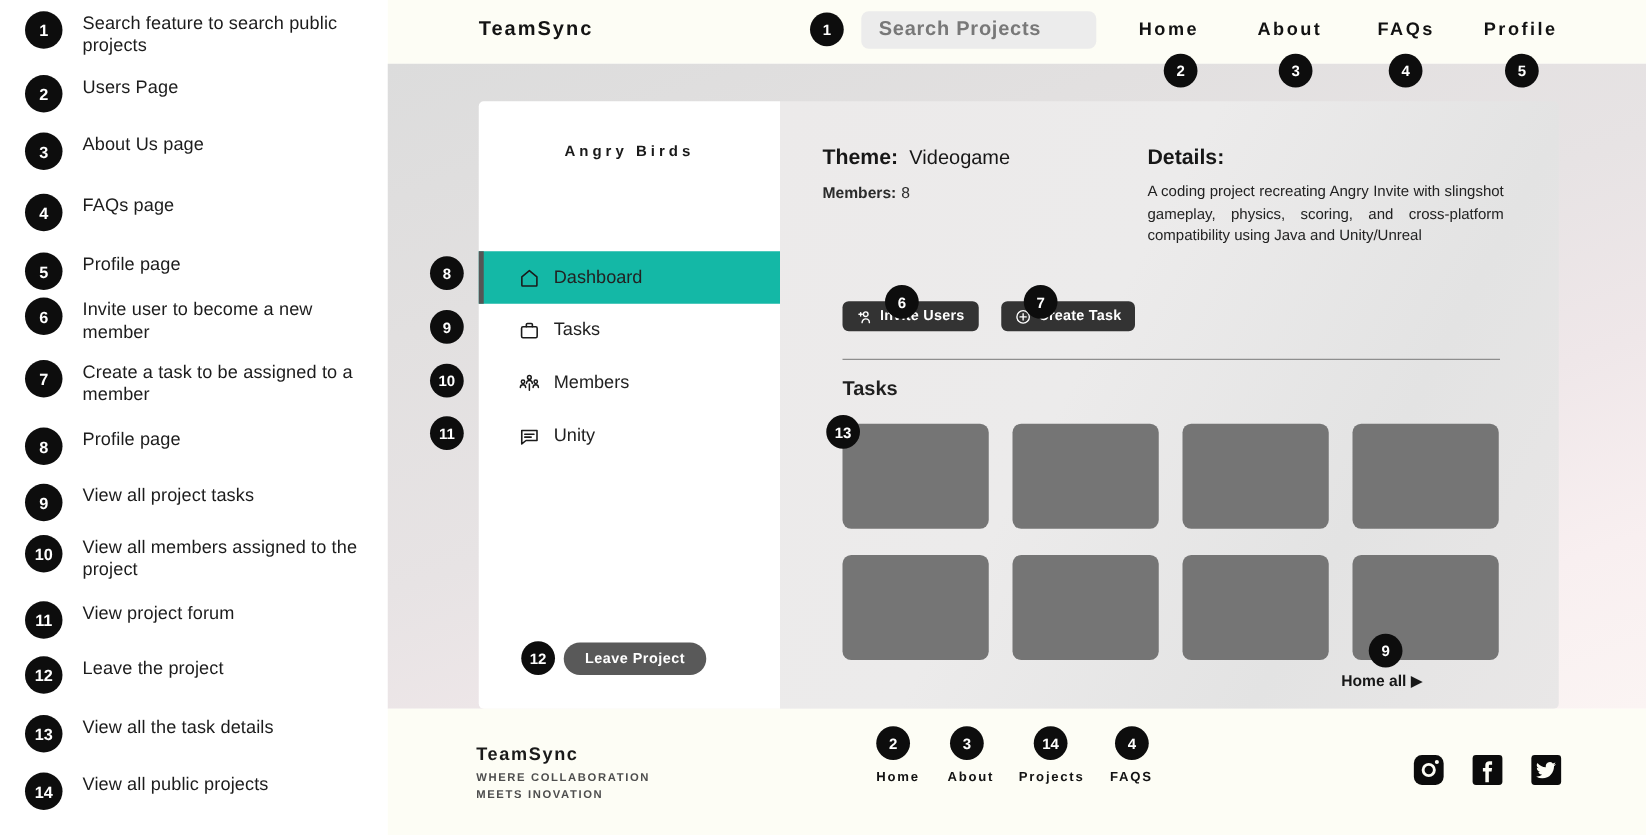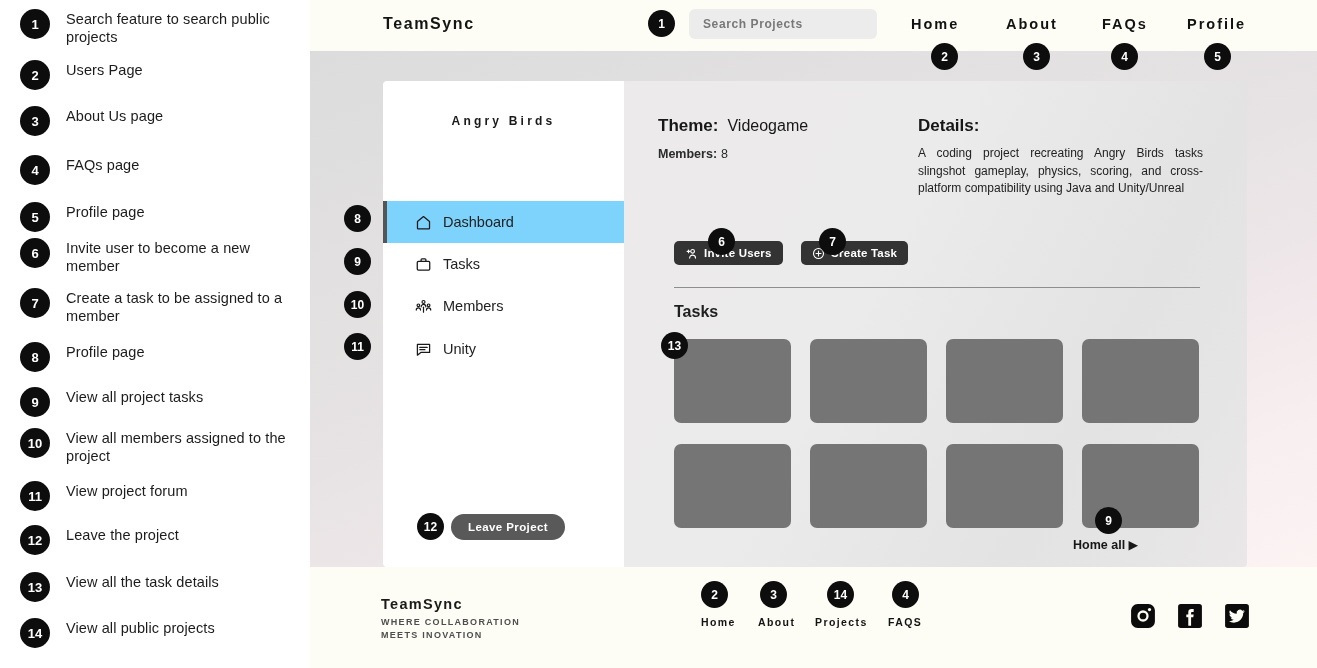--- a/index.html
+++ b/index.html
@@ -63,21 +63,21 @@
     position: absolute; left: 73px; top: 15px;
     font-size: 16px; font-weight: 700; letter-spacing: 1.6px;
     color: #141414;
   }
   #search-box {
     position: absolute; left: 379px; top: 9px;
     width: 188px; height: 30px;
     background: #ececec;
     border: none; border-radius: 6px;
     font-family: "Liberation Sans", sans-serif;
-    font-size: 12px; font-weight: 700; letter-spacing: 0.6px;
+    font-size: 16px; font-weight: 700; letter-spacing: 0.6px;
     color: #6d6d6d;
     padding: 0 14px;
   }
   #search-box::placeholder { color: #787878; opacity: 1; }
   .navlink {
     position: absolute; top: 16px;
     font-size: 14.5px; font-weight: 700; letter-spacing: 2px;
     color: #121212; white-space: nowrap; cursor: pointer;
   }
 
@@ -109,21 +109,21 @@
     color: #1a1a1a;
   }
   .side-item {
     position: absolute; left: 0; width: 241px; height: 42px;
     display: flex; align-items: center;
     padding-left: 32px;
     font-size: 14.5px; color: #222222;
     cursor: pointer;
   }
   .side-item.active {
-    background: #7dd3fc;
+    background: #14b8a6;
     border-left: 4px solid #555555;
     padding-left: 28px;
   }
   .side-icon {
     width: 17px; height: 17px;
     margin-right: 11px;
     display: inline-flex; align-items: center; justify-content: center;
     color: #1a1a1a;
   }
   .side-icon svg { display: block; }
@@ -362,21 +362,21 @@
         <div id="panel-main">
           <div id="theme-line">
             <span>Theme:</span><span class="val">Videogame</span>
           </div>
           <div class="meta-line">
             <span>Members:</span><span class="val">8</span>
           </div>
 
           <div id="details-block">
             <div id="details-head">Details:</div>
-            <div id="details-text">A coding project recreating Angry Birds tasks slingshot gameplay, physics, scoring, and cross-platform compatibility using Java and Unity/Unreal</div>
+            <div id="details-text">A coding project recreating Angry Invite with slingshot gameplay, physics, scoring, and cross-platform compatibility using Java and Unity/Unreal</div>
           </div>
 
           <div id="action-row">
             <button class="action-btn">
               <span>
                 <svg width="13" height="13" viewBox="0 0 24 24" fill="none" stroke="currentColor" stroke-width="2.1" stroke-linecap="round" stroke-linejoin="round">
                   <circle cx="14" cy="8" r="3.4"></circle>
                   <path d="M8.6 20.5c0-3.2 2.4-5.6 5.4-5.6s5.4 2.4 5.4 5.6"></path>
                   <path d="M4 8.2h5M6.5 5.7v5"></path>
                 </svg>

